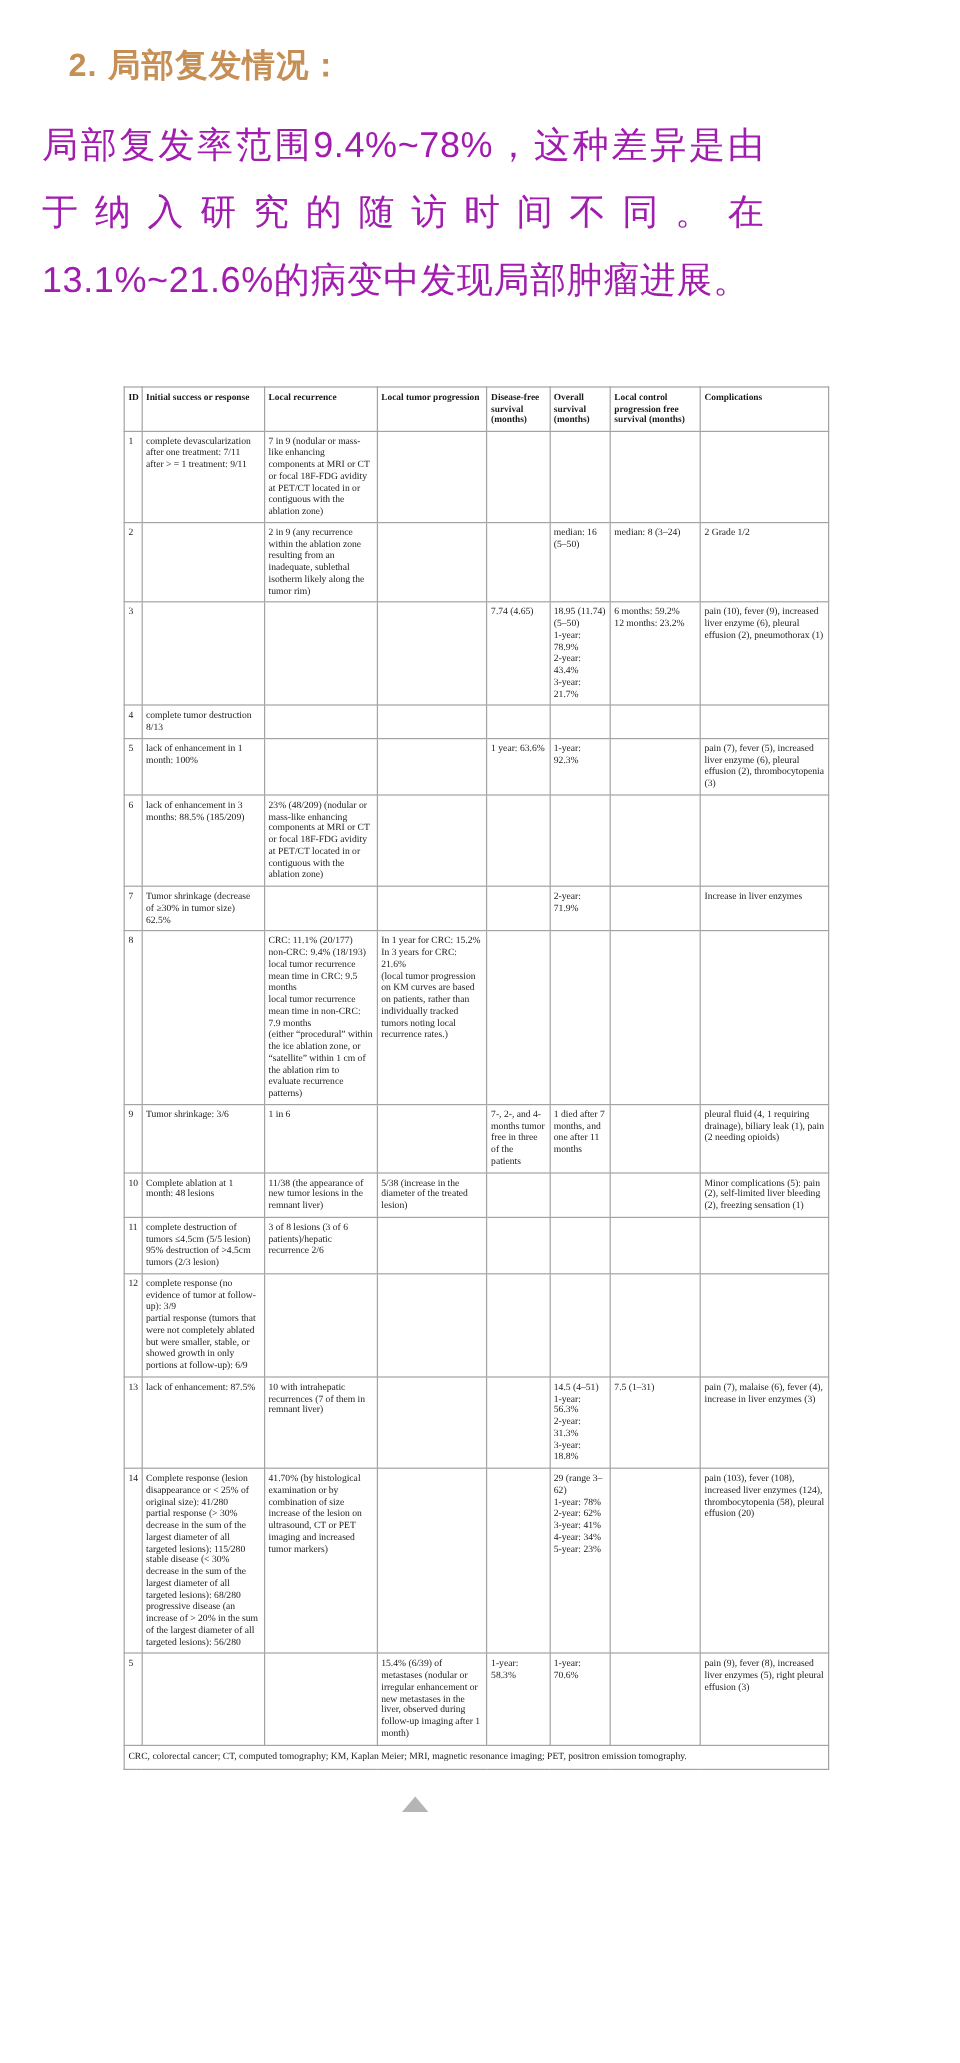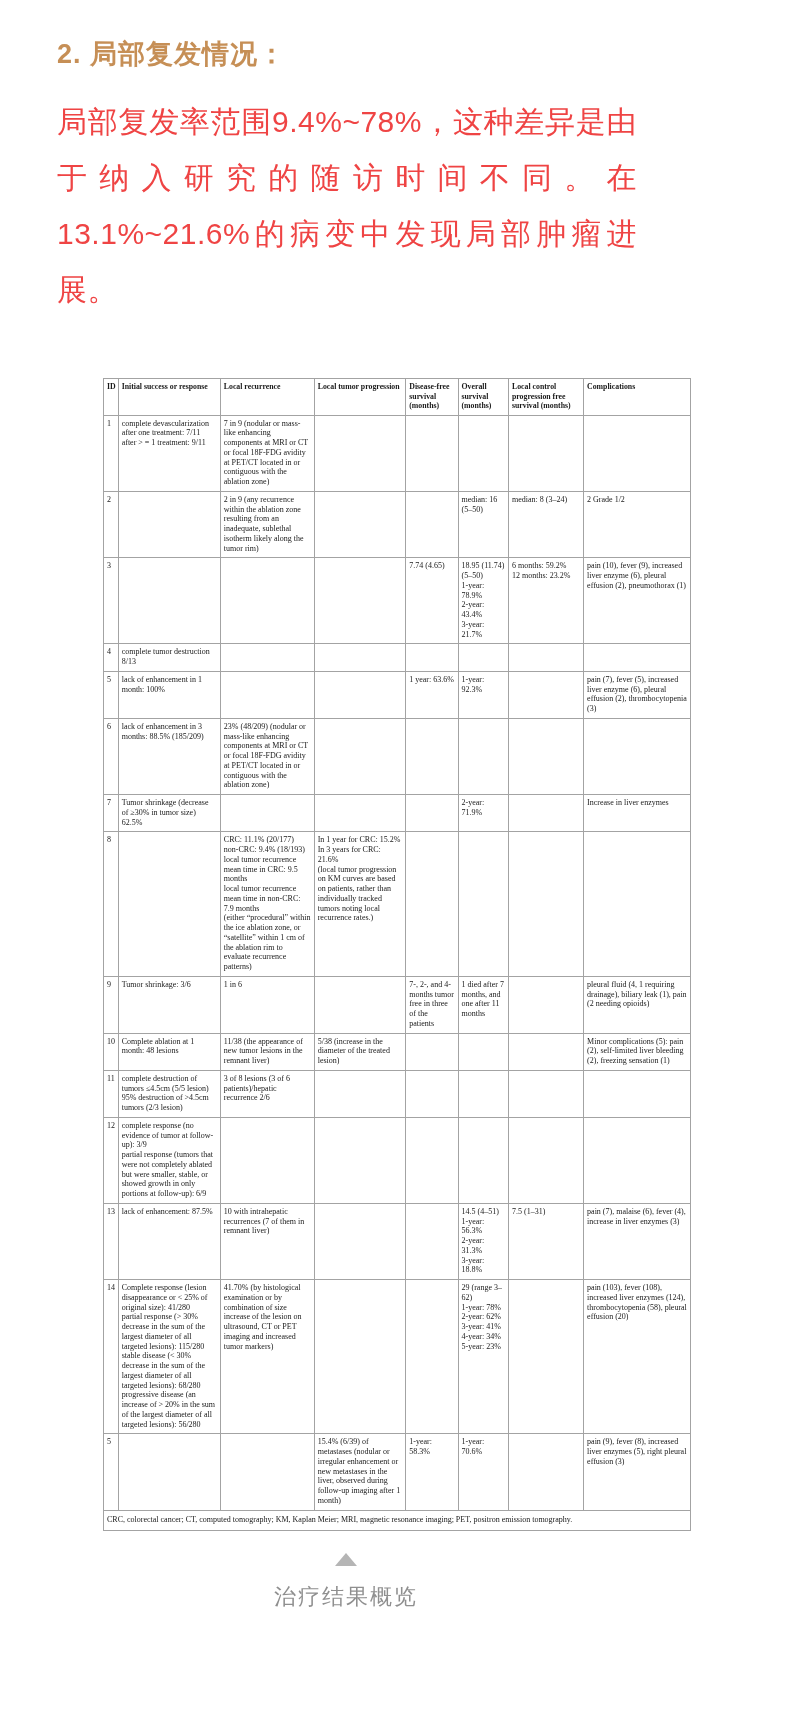--- a/index.html
+++ b/index.html
@@ -13,24 +13,24 @@
     font-family: "Liberation Sans", sans-serif;
   }
   .heading {
     margin: 36px 55px 0 57px;
     font-size: 27px;
     font-weight: bold;
     color: #c68f56;
     letter-spacing: 1px;
   }
   .paragraph {
-    margin: 22px 55px 0 57px;
+    margin: 22px 55px 0 35px;
     font-size: 30px;
     line-height: 56px;
-    color: #ef4444;
+    color: #a21caf;
     text-align: justify;
     letter-spacing: 0.5px;
   }
   .table-wrap {
     margin: 60px 0 0 103px;
     width: 588px;
   }
   table.results {
     width: 100%;
     border-collapse: collapse;
@@ -283,16 +283,15 @@
       <tfoot>
         <tr>
           <td colspan="8">CRC, colorectal cancer; CT, computed tomography; KM, Kaplan Meier; MRI, magnetic resonance imaging; PET, positron emission tomography.</td>
         </tr>
       </tfoot>
     </table>
   </div>
 
   <div class="caption-block">
     <div class="triangle-up"></div>
-    <div class="table-caption">治疗结果概览</div>
   </div>
 
 </div>
 
 </body></html>

